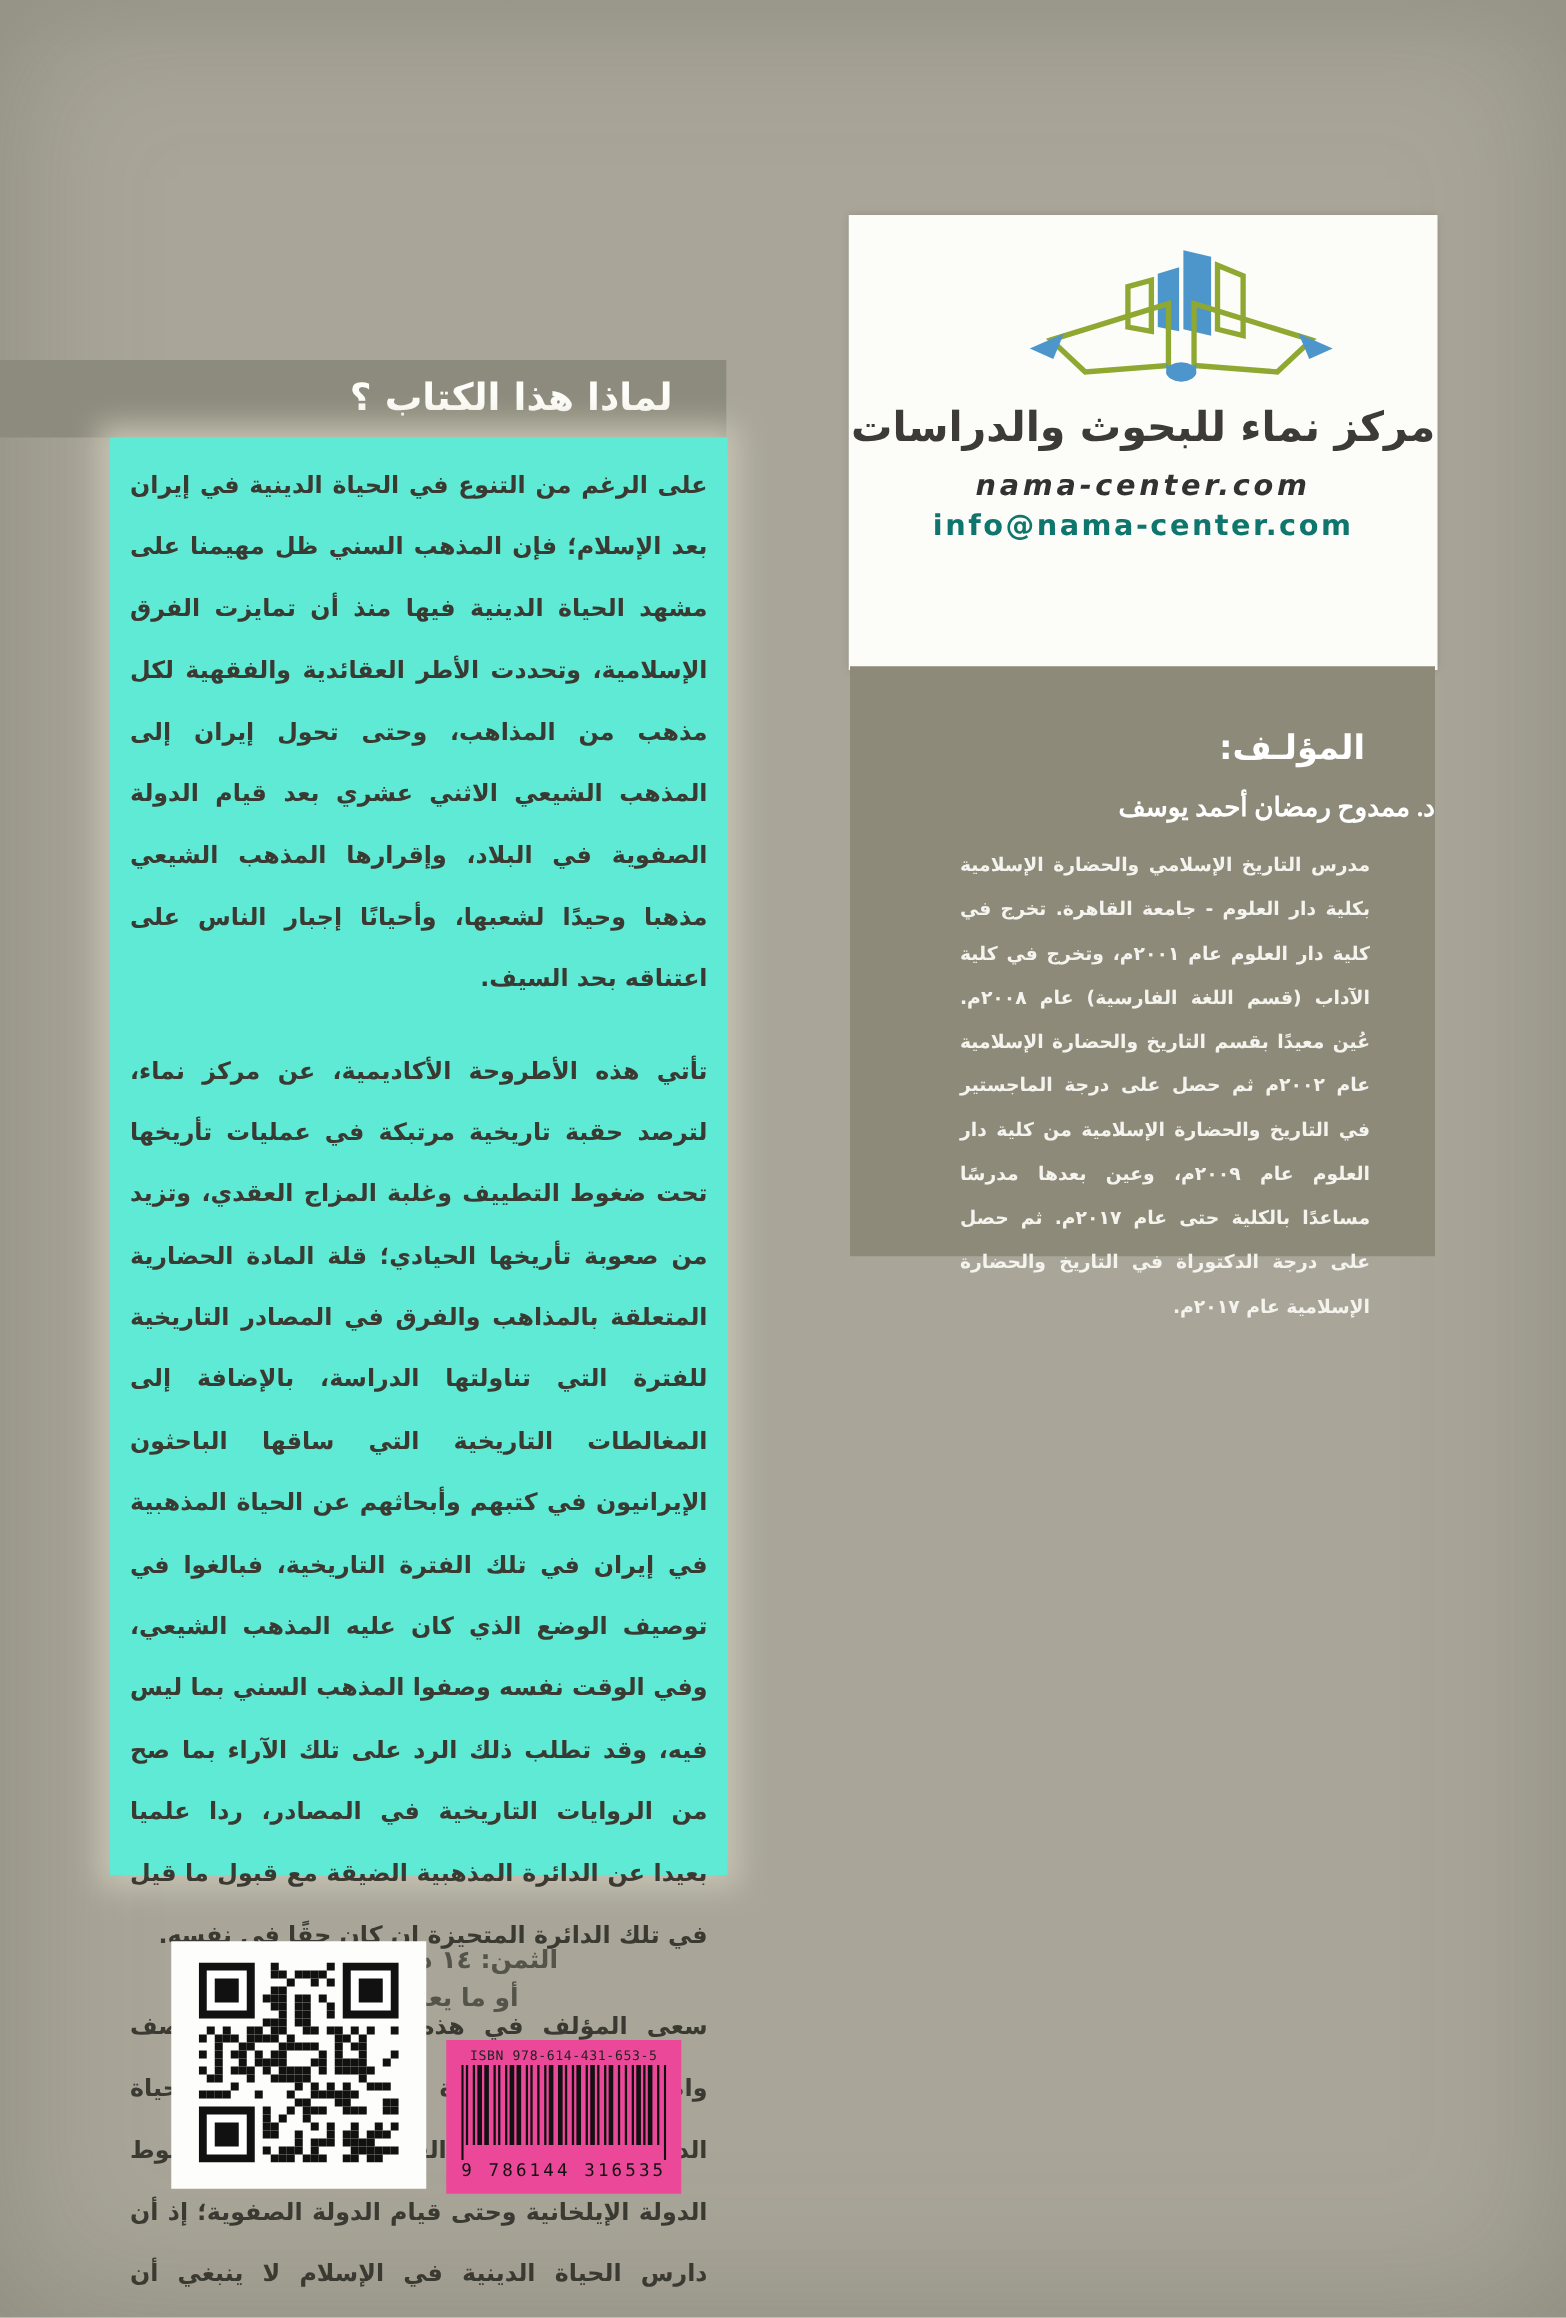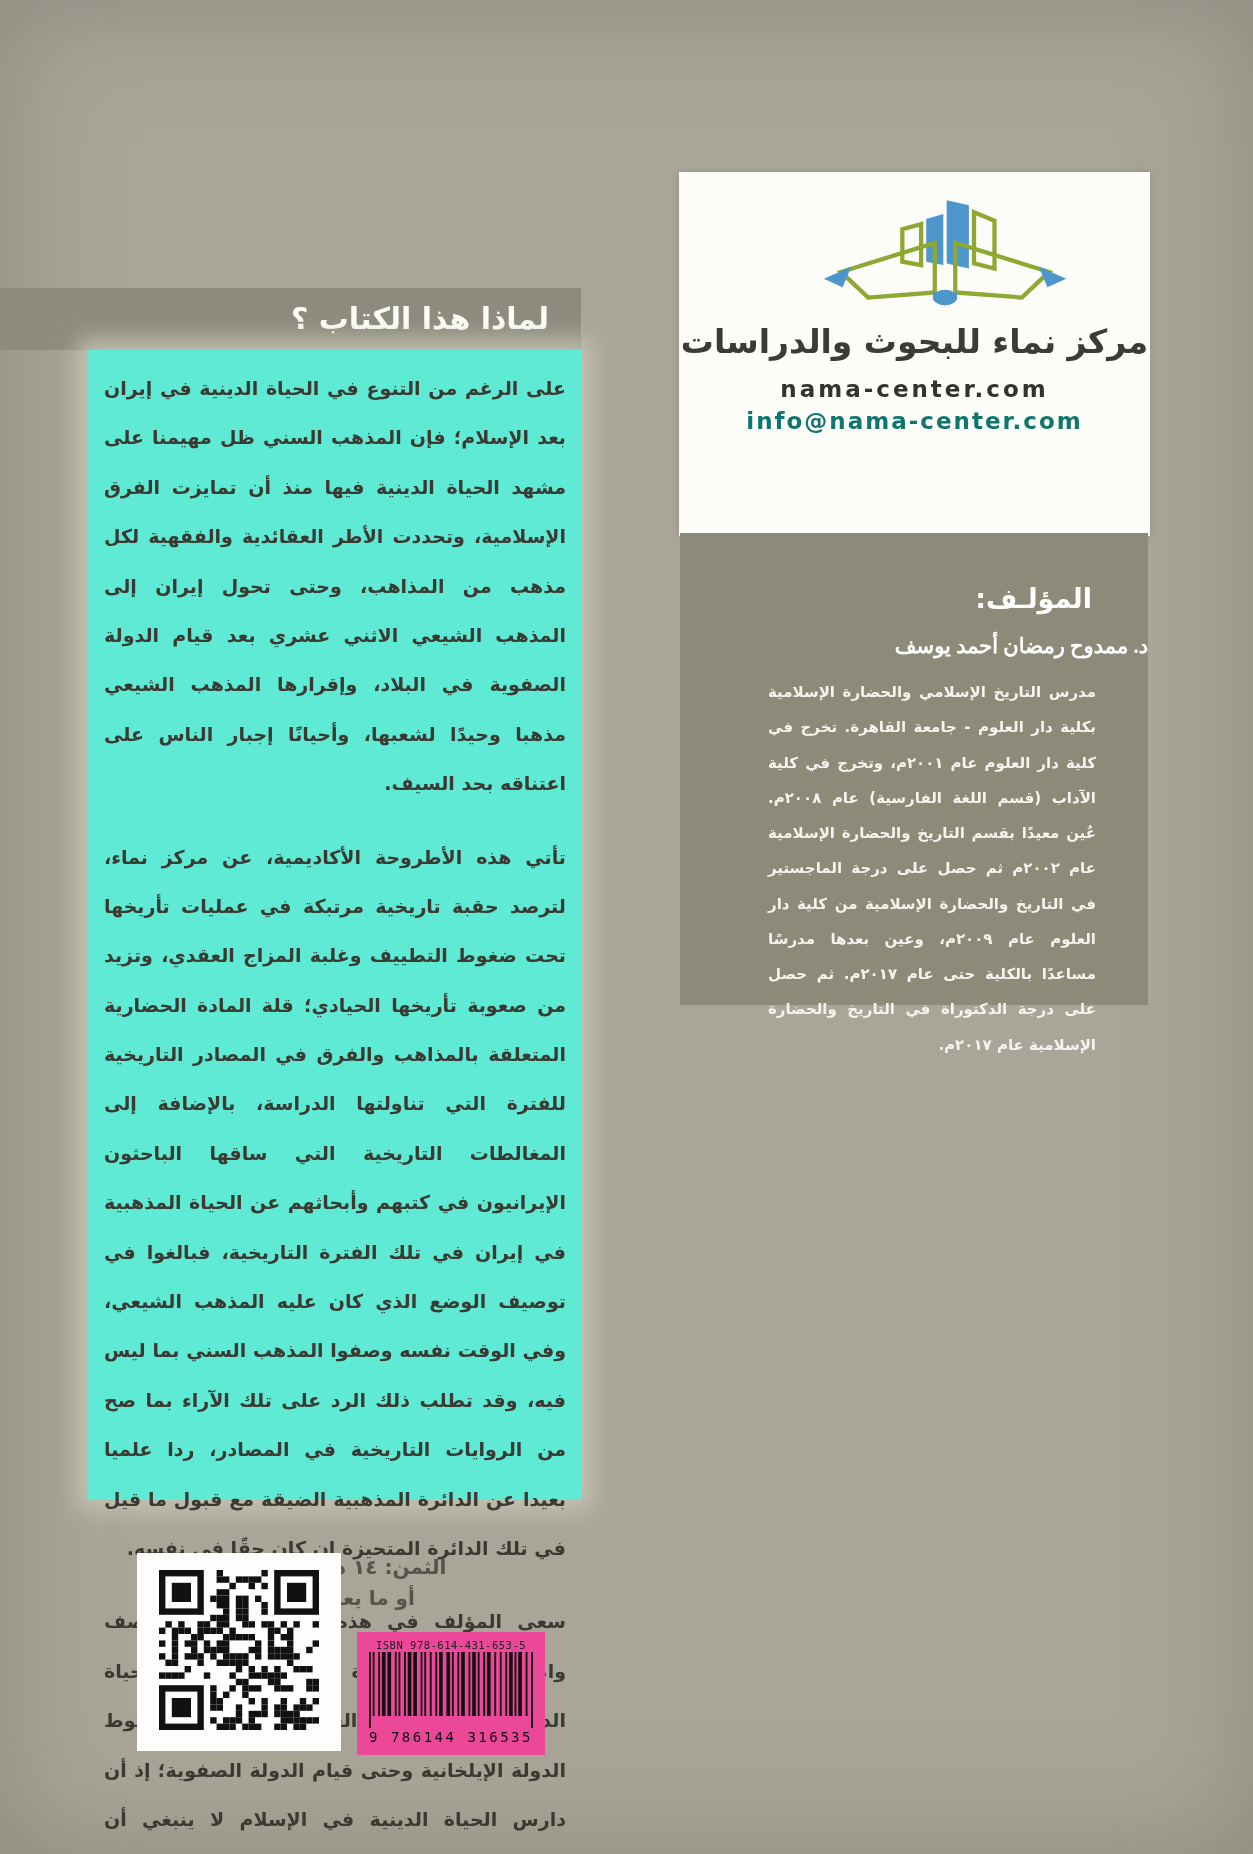--- a/index.html
+++ b/index.html
@@ -16,41 +16,41 @@
   }
   
   .logo-card{
     position:absolute;left:679px;top:172px;width:471px;height:364px;
     background:#fcfcf9;text-align:center;
     box-shadow:0 0 6px rgba(80,78,66,.25);
   }
   .logo-art{margin-top:18px;margin-left:60px;}
   .logo-ar{direction:rtl;font-size:33px;font-weight:700;color:#3c3b37;letter-spacing:0;line-height:1.1;margin-top:2px;}
   .logo-en{font-family:"DejaVu Serif",serif;font-size:19px;color:#2e2d2a;margin-top:2px;}
-  .logo-url{font-size:23px;font-weight:700;color:#323230;letter-spacing:3px;margin-top:16px;}
+  .logo-url{font-size:23px;font-weight:700;color:#323230;letter-spacing:3px;margin-top:16px;font-style:italic;}
   .logo-mail{font-size:23px;font-weight:700;color:#0f766e;letter-spacing:2px;margin-top:6px;}
   
   .author-card{
     position:absolute;left:680px;top:533px;width:468px;height:472px;
     background:#8d8a7a;color:#fff;direction:rtl;
   }
   .author-heading{font-size:27px;font-weight:700;color:#fff;padding:50px 56px 0 0;letter-spacing:1px;}
   .author-name{font-size:21px;font-weight:700;text-align:right;margin-top:20px;padding-left:28px;font-family:Liberation Serif, serif;}
   .author-bio{
     font-size:15px;font-weight:600;line-height:2.35;text-align:justify;
     margin:16px 52px 0 88px;color:#f4f3ee;
   }
   
   .headline-band{
     position:absolute;left:0;top:288px;width:581px;height:62px;
     background:#8d8b7d;direction:rtl;
   }
   .headline-band span{
     display:block;color:#fdfdf9;font-size:30px;font-weight:700;
-    line-height:62px;padding-right:32px;letter-spacing:1px;
+    line-height:62px;padding-right:43px;letter-spacing:1px;
   }
   
   .body-panel{
     position:absolute;left:88px;top:350px;width:494px;height:1150px;
     background:#5eead4;box-shadow:0 0 22px 10px #c6c3b3;
     direction:rtl;
   }
   .body-panel p{
     margin:0;padding:0 16px;font-size:19px;font-weight:700;color:#3b3a32;
     line-height:2.6;text-align:justify;

